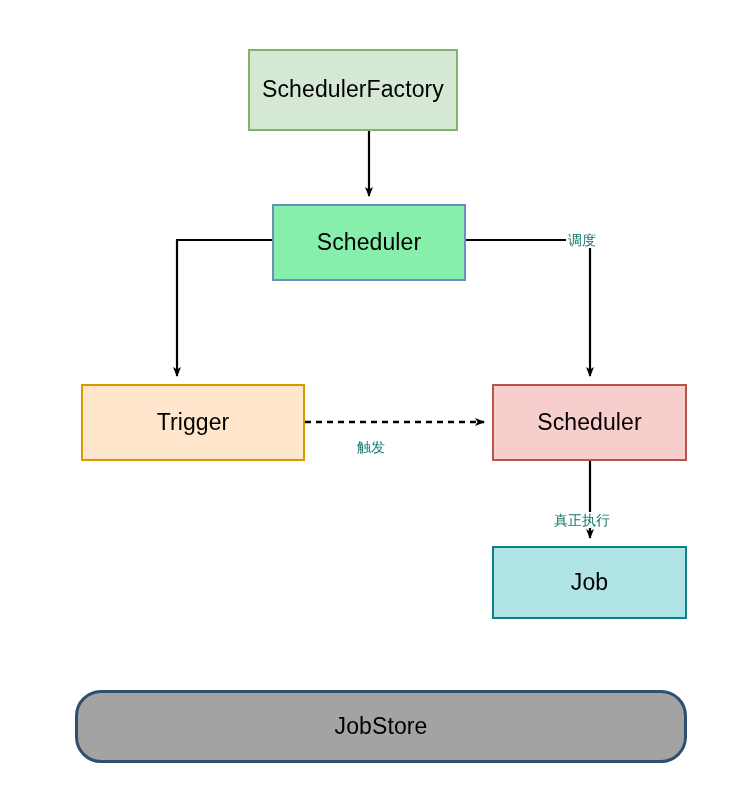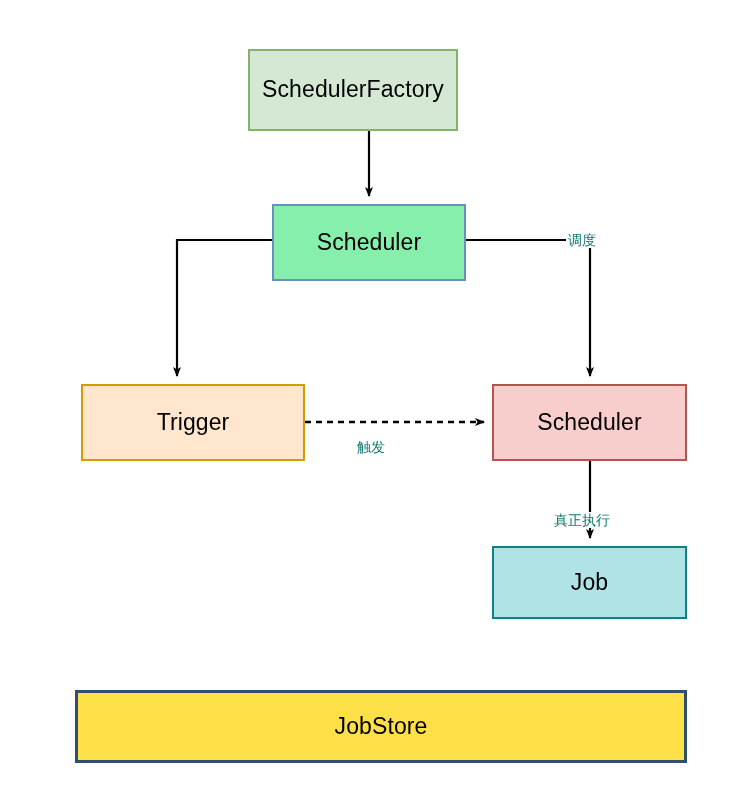--- a/index.html
+++ b/index.html
@@ -72,23 +72,24 @@
   }
   .node-job {
     left: 492px;  top: 546px;
     width: 195px; height: 73px;
     background: #b0e3e6;
     border-color: #0e8088;
   }
   .node-job-store {
     left: 75px;   top: 690px;
     width: 612px; height: 73px;
-    background: #fde047;
+    background: #a3a3a3;
     border-color: #2e4f6e;
     border-width: 3px;
+    border-radius: 26px;
   }
   .edge-label {
     position: absolute;
     font-size: 14px;
     color: #0f766e;
     background: #ffffff;
     white-space: nowrap;
     line-height: 1;
     padding: 1px 2px;
   }

